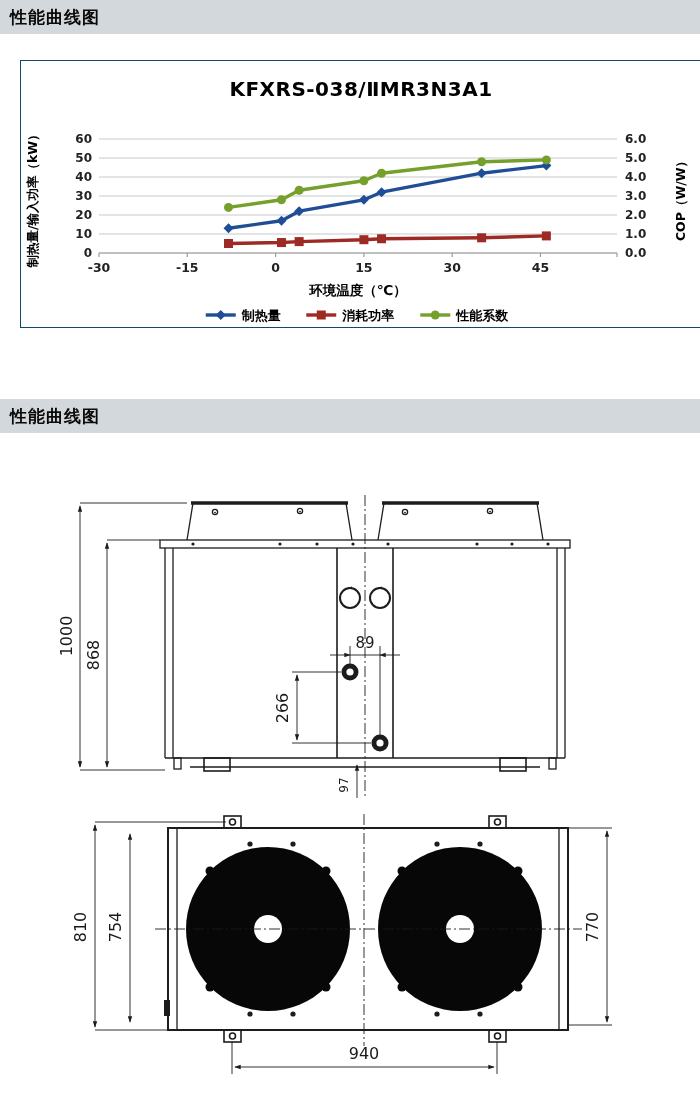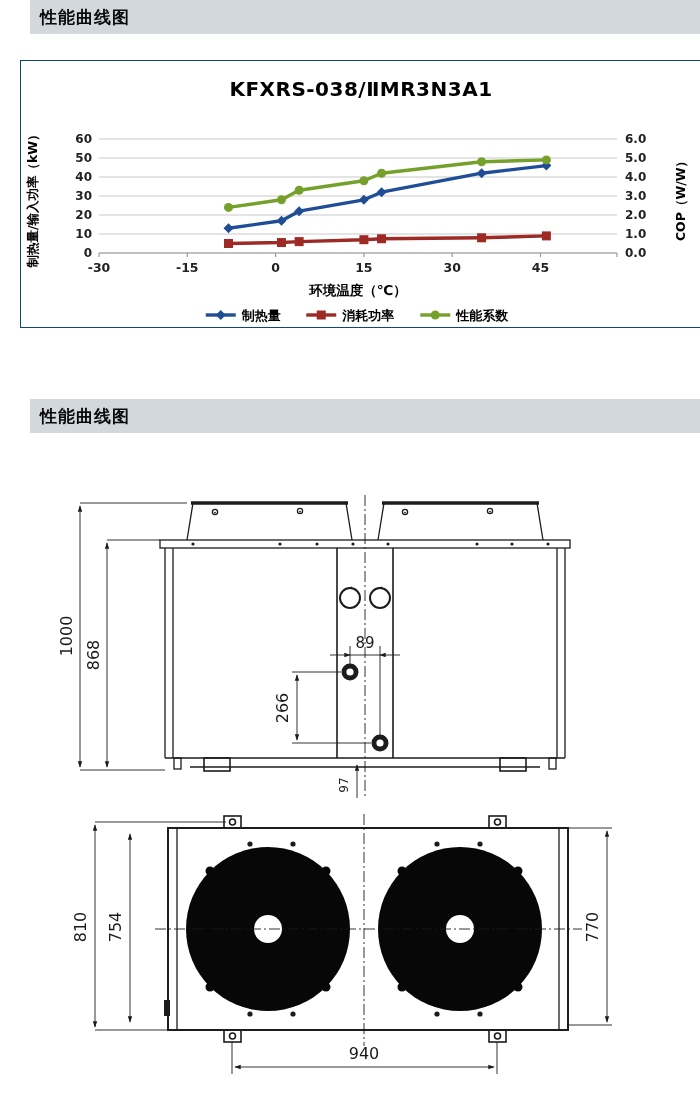--- a/index.html
+++ b/index.html
@@ -1,17 +1,17 @@
 <!DOCTYPE html>
 <html><head>
 <meta charset="utf-8">
 <style>
   html,body{margin:0;padding:0;background:#ffffff;}
   body{width:700px;height:1102px;position:relative;font-family:"DejaVu Sans","Liberation Sans",sans-serif;color:#111;}
-  .section-bar{height:34px;line-height:34px;padding-left:10px;font-size:17px;font-weight:bold;color:#0a0a0a;letter-spacing:1px;margin-left:30px;}
+  .section-bar{height:34px;line-height:34px;padding-left:10px;font-size:17px;font-weight:bold;color:#0a0a0a;letter-spacing:1px;}
   #bar1{position:absolute;top:0;left:0;right:0;}
   #bar2{position:absolute;top:399px;left:0;right:0;}
   .chart-panel{position:absolute;left:8px;top:60px;width:682px;height:268px;border:1px solid #0c4a6e;background:#fff;box-sizing:border-box;margin-left:12px;}
   .chart-title{width:100%;text-align:center;font-size:20px;font-weight:bold;margin-top:16px;letter-spacing:0.5px;color:#000;}
   #chart-svg{display:block;margin:2px auto 0 auto;}
   #drawing-svg{position:absolute;left:0;top:440px;}
   .dim-text{font-family:"DejaVu Sans","Liberation Sans",sans-serif;fill:#1a1a1a;}
 </style>
 </head>
 <body>

